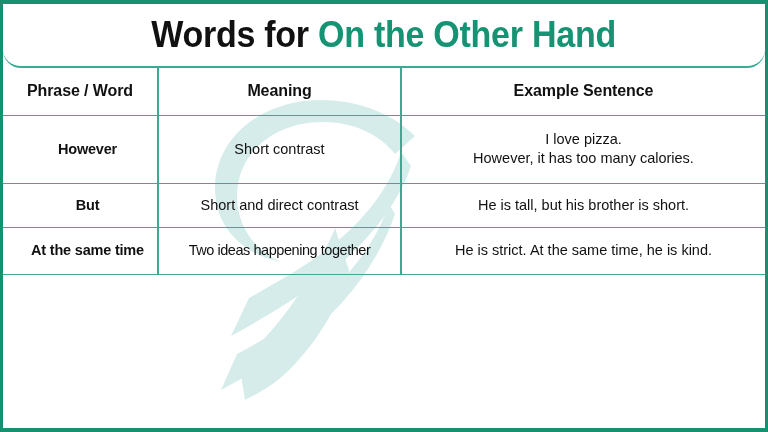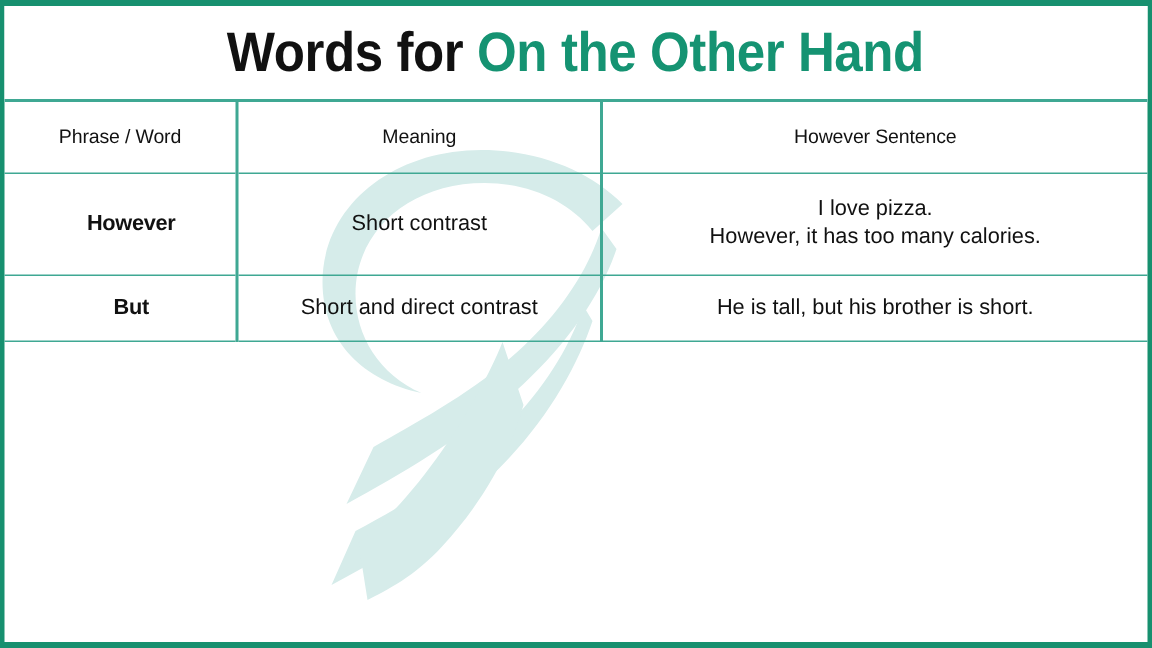--- a/index.html
+++ b/index.html
@@ -30,20 +30,21 @@
   
   #title-bar {
     position:relative;
     z-index:2;
     height:64px;
     display:flex;
     align-items:center;
     justify-content:center;
     background:#ffffff;
     border-bottom:2px solid #3fa893;
+    border-radius:18px;
   }
   #title-text {
     font-size:37px;
     font-weight:bold;
     letter-spacing:-0.3px;
     white-space:nowrap;
     transform:scaleX(0.92);
     transform-origin:center;
   }
   .t-black { color:#111111; }
@@ -69,22 +70,22 @@
     color:#111111;
     background:transparent;
     padding:2px 5px;
     line-height:1.28;
   }
   #table th { border-top:none; }
   .vline-l { border-left:2px solid #3fa893 !important; }
   .vline-r { border-right:2px solid #3fa893 !important;margin-left:32px; }
   #table thead th {
     height:47px;
-    font-size:13px;
-    font-weight:normal;
+    font-size:16px;
+    font-weight:bold;
     letter-spacing:-0.1px;
   }
   #table tbody td { font-size:14.5px; }
   #table tbody td.term {
     font-weight:bold;
     letter-spacing:-0.2px;
     padding-left:20px;
   }
   #table tbody td.meaning,
   #table tbody td.example { font-weight:normal; }
@@ -122,21 +123,21 @@
   <table id="table">
     <colgroup>
       <col class="c1">
         <col class="c2">
         <col class="c3">
     </colgroup>
     <thead>
       <tr>
         <th>Phrase / Word</th>
         <th class="vline-l vline-r">Meaning</th>
-        <th>However Sentence</th>
+        <th>Example Sentence</th>
       </tr>
     </thead>
     <tbody>
 
       <tr class="r-tall">
         <td class="term">However</td>
         <td class="meaning vline-l vline-r">
           <span class="line2">Short contrast</span>
         </td>
         <td class="example">
@@ -151,16 +152,25 @@
           <span class="line2">Short and direct contrast</span>
         </td>
         <td class="example">
           <span class="line2">He is tall, but his brother is short.</span>
         </td>
       </tr>
 
 
 
 
+      <tr class="r-last">
+        <td class="term tight">At the same time</td>
+        <td class="meaning vline-l vline-r tight">
+          <span class="line2">Two ideas happening together</span>
+        </td>
+        <td class="example">
+          <span class="line2">He is strict. At the same time, he is kind.</span>
+        </td>
+      </tr>
 
     </tbody>
   </table>
 </div>
 
 </body></html>

